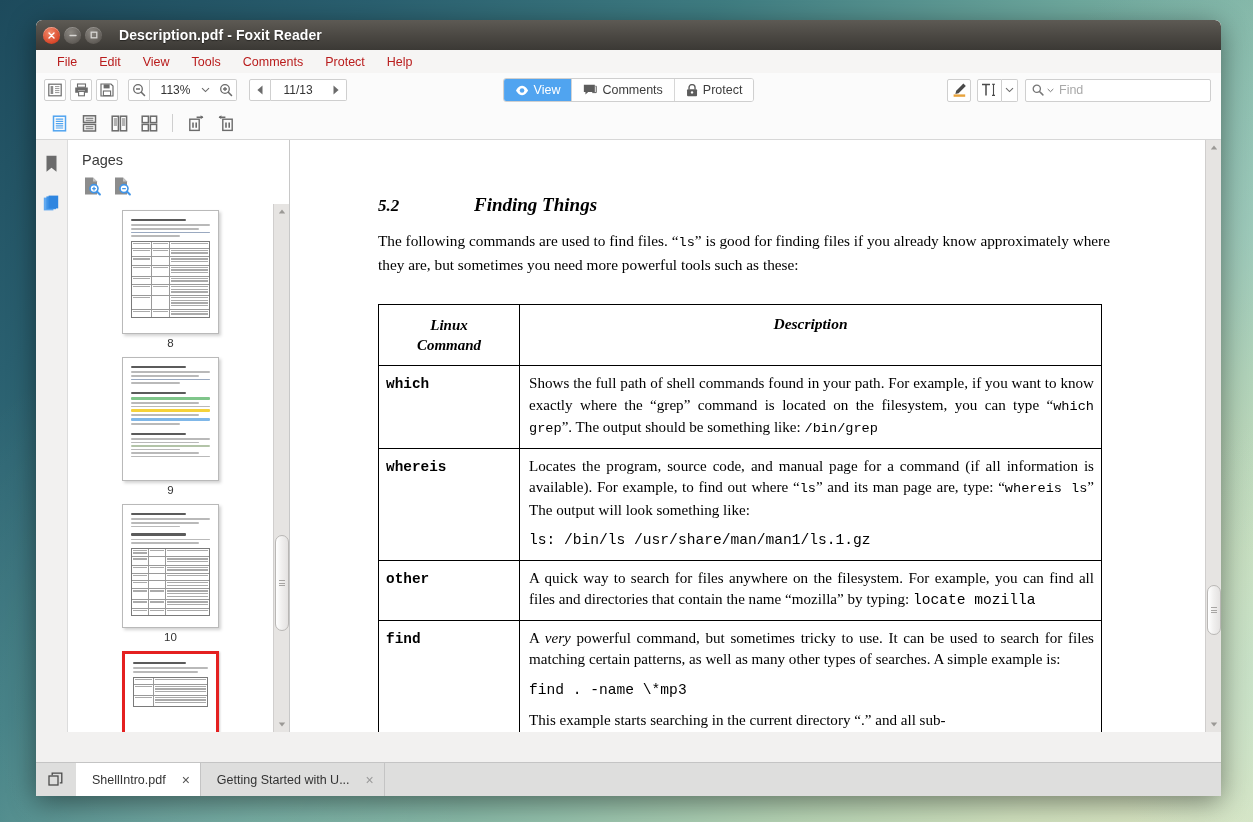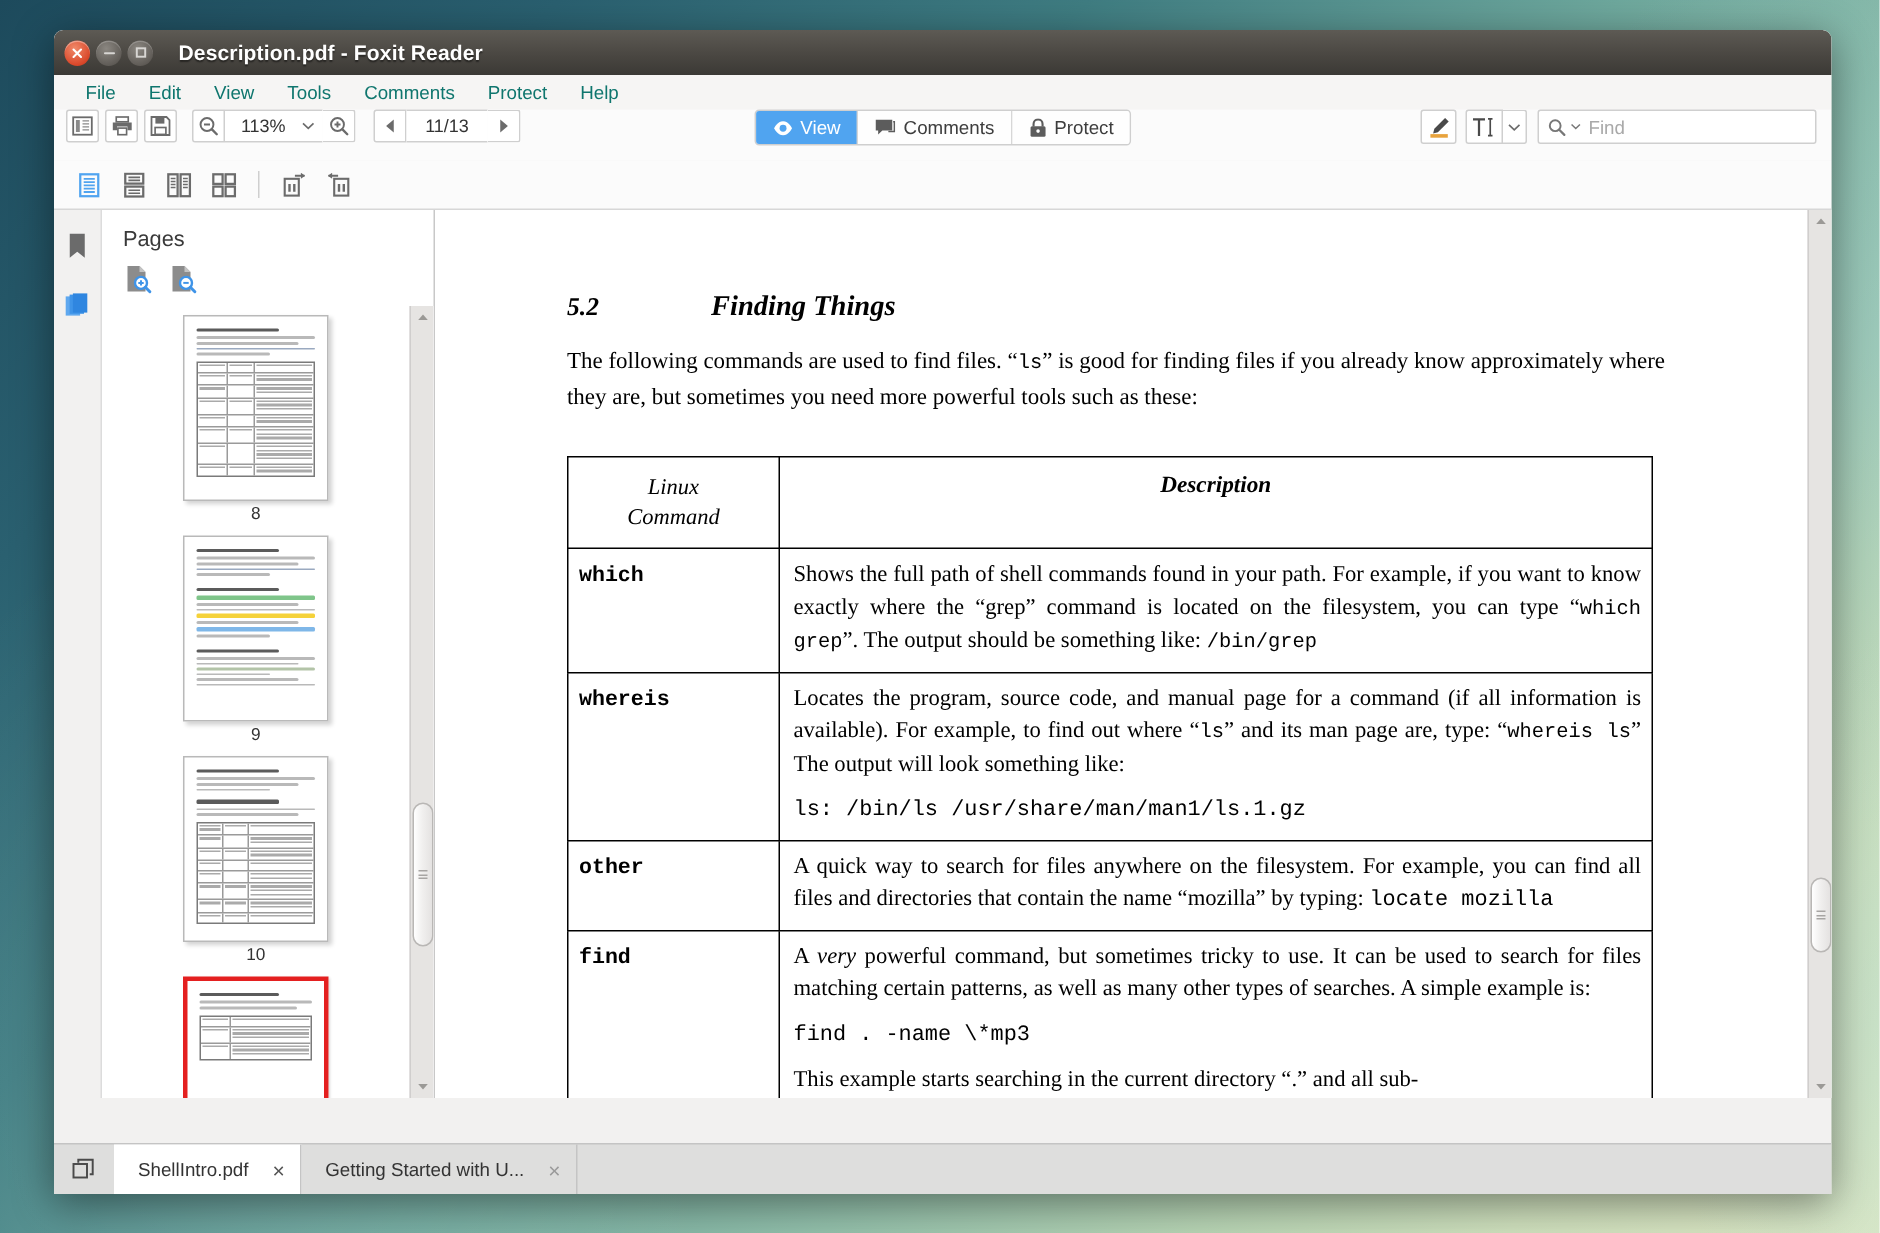--- a/index.html
+++ b/index.html
@@ -55,28 +55,28 @@
   #title-text {
     color: #ffffff; font-size: 14px; font-weight: bold;
     margin-left: 13px; letter-spacing: 0.1px;
     text-shadow: 0 1px 1px rgba(0,0,0,0.45);
   }
   
   #menubar {
     height: 23px; background: #f6f5f4;
     display: flex; align-items: center;
     padding-left: 10px; border-bottom: 0px;
-    font-size: 12.5px; color: #0f766e;
+    font-size: 12.5px; color: #b91c1c;
   }
   .menu-item { padding: 2px 11px; cursor: default; }
 
   
   #toolbar1 {
     height: 34px; background: #fbfbfb;
-    display: flex; align-items: flex-start;
+    display: flex; align-items: center;
     padding: 0 8px; position: relative;
   }
   .tb-btn {
     width: 22px; height: 22px; border: 1px solid #cfcfcf; background: #ffffff;
     border-radius: 2px; margin-right: 4px;
     display: flex; align-items: center; justify-content: center;
   }
   .zoom-group { display: flex; align-items: center; margin-left: 6px; }
   .zoom-btn {
     width: 22px; height: 22px; border: 1px solid #cfcfcf; background: #fff;
@@ -221,21 +221,21 @@
   #sec-head { display: flex; align-items: baseline; margin-bottom: 14px; }
   #sec-num { font-size: 17px; font-weight: bold; font-style: italic; width: 96px; }
   #sec-title { font-size: 19px; font-weight: bold; font-style: italic; }
   #intro-para { font-size: 15.3px; line-height: 22px; text-align: justify; margin-bottom: 28px; }
   .mono { font-family: "Liberation Mono", monospace; font-size: 13.6px; }
   .mono-b { font-family: "Liberation Mono", monospace; font-size: 14.4px; font-weight: bold; }
 
   #cmd-table { width: 724px; border-collapse: collapse; border: 1.6px solid #000; }
   #cmd-table td, #cmd-table th { border: 1.3px solid #000; vertical-align: top; }
   #cmd-table th { padding: 10px 6px; }
-  .th-linux { width: 141px; font-style: italic; font-weight: normal; font-size: 15px; text-align: center; line-height: 20px; }
+  .th-linux { width: 141px; font-style: italic; font-weight: bold; font-size: 15px; text-align: center; line-height: 20px; }
   .th-desc { font-style: italic; font-weight: bold; font-size: 15.5px; text-align: center; }
   .cell-cmd { padding: 8px 0 8px 7px; }
   .cell-desc { padding: 7px 7px 8px 9px; font-size: 15.1px; line-height: 21.5px; text-align: justify; }
   .cell-desc p { margin: 0; }
   .cell-desc p + p { margin-top: 9px; }
   .just-last { text-align: justify; }
 
   
   #tabbar {
     position: absolute; left: 0; bottom: 0; width: 100%; height: 34px;

